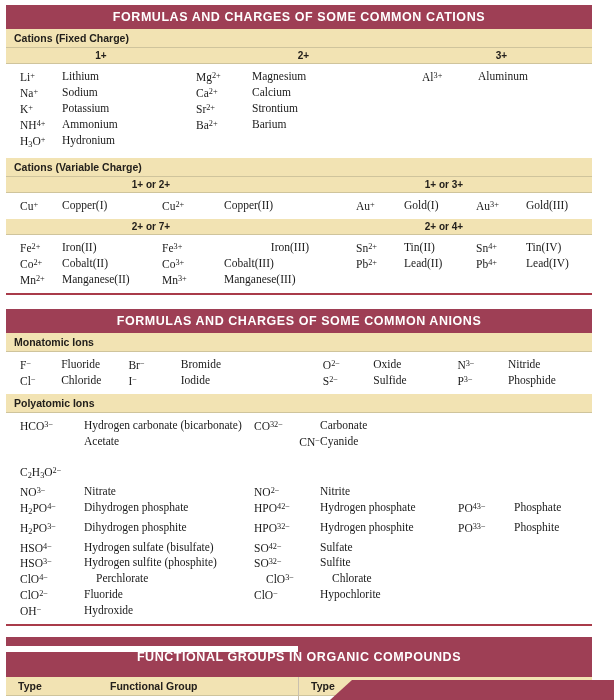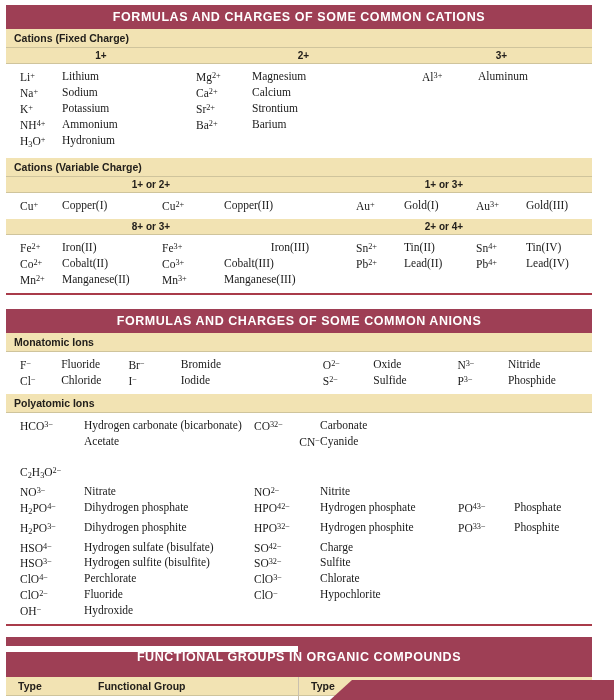--- a/index.html
+++ b/index.html
@@ -65,20 +65,21 @@
   .fgcol.left{border-right:1px solid #c9c0ae;}
   .fghead{
     background:#f2e3b3;
     font-family:"Liberation Sans", sans-serif;
     font-weight:bold;
     font-size:10.5px;
     color:#23201c;
     display:flex;
     padding:3px 0 3px 0;
     border-bottom:1px solid #cfc49c;
+    gap:12px;
   }
   .fghead .t{width:92px;padding-left:12px;box-sizing:border-box;}
   .fgbody{padding:6px 0 0 0;min-height:150px;}
   .fgrow{display:flex;align-items:flex-end;font-size:11.5px;line-height:14px;min-height:16px;}
   .fgrow .t{width:92px;padding-left:12px;box-sizing:border-box;}
   .fgrow .g{flex:1;}
   .struct{display:inline-block;text-align:center;line-height:9px;position:relative;top:1px;}
   .struct .top{display:block;font-size:11px;}
   .struct .bar{display:block;font-size:9px;letter-spacing:-1px;}
   .inline-struct{display:inline-flex;align-items:flex-end;}
@@ -155,21 +156,21 @@
           <div class="cell" style="width: 62px; box-sizing: border-box;">Cu<sup>2+</sup></div>
           <div class="cell" style="width: 132px; box-sizing: border-box;">Copper(II)</div>
           <div class="cell" style="width: 48px; box-sizing: border-box;">Au<sup>+</sup></div>
           <div class="cell" style="width: 72px; box-sizing: border-box;">Gold(I)</div>
           <div class="cell" style="width: 50px; box-sizing: border-box;">Au<sup>3+</sup></div>
           <div class="cell" style="width: 66px; box-sizing: border-box;">Gold(III)</div>
         </div>
       </div>
 
     <div class="grouphead">
-      <div style="width:290px">8+ or 3+</div>
+      <div style="width:290px">2+ or 7+</div>
       <div style="width:296px">2+ or 4+</div>
     </div>
     <div class="rows" id="cat-var-b">
         <div class="row">
           <div class="cell" style="width: 56px; padding-left: 14px; box-sizing: border-box;">Fe<sup>2+</sup></div>
           <div class="cell" style="width: 100px; box-sizing: border-box;">Iron(II)</div>
           <div class="cell" style="width: 62px; box-sizing: border-box;">Fe<sup>3+</sup></div>
           <div class="cell" style="width: 132px; box-sizing: border-box; text-align: center;">Iron(III)</div>
           <div class="cell" style="width: 48px; box-sizing: border-box;">Sn<sup>2+</sup></div>
           <div class="cell" style="width: 72px; box-sizing: border-box;">Tin(II)</div>
@@ -268,35 +269,35 @@
           <div class="cell" style="width: 170px; box-sizing: border-box;">Dihydrogen phosphite</div>
           <div class="cell" style="width: 66px; box-sizing: border-box;">HPO<sup>32−</sup></div>
           <div class="cell" style="width: 138px; box-sizing: border-box;">Hydrogen phosphite</div>
           <div class="cell" style="width: 56px; box-sizing: border-box;">PO<sup>33−</sup></div>
           <div class="cell" style="width: 64px; box-sizing: border-box;">Phosphite</div>
         </div>
         <div class="row">
           <div class="cell" style="width: 78px; padding-left: 14px; box-sizing: border-box;">HSO<sup>4−</sup></div>
           <div class="cell" style="width: 170px; box-sizing: border-box;">Hydrogen sulfate (bisulfate)</div>
           <div class="cell" style="width: 66px; box-sizing: border-box;">SO<sup>42−</sup></div>
-          <div class="cell" style="width: 138px; box-sizing: border-box;">Charge</div>
+          <div class="cell" style="width: 138px; box-sizing: border-box;">Sulfate</div>
           <div class="cell" style="width: 56px; box-sizing: border-box;"></div>
           <div class="cell" style="width: 64px; box-sizing: border-box;"></div>
         </div>
         <div class="row">
           <div class="cell" style="width: 78px; padding-left: 14px; box-sizing: border-box;">HSO<sup>3−</sup></div>
-          <div class="cell" style="width: 170px; box-sizing: border-box;">Hydrogen sulfite (bisulfite)</div>
+          <div class="cell" style="width: 170px; box-sizing: border-box;">Hydrogen sulfite (phosphite)</div>
           <div class="cell" style="width: 66px; box-sizing: border-box;">SO<sup>32−</sup></div>
           <div class="cell" style="width: 138px; box-sizing: border-box;">Sulfite</div>
           <div class="cell" style="width: 56px; box-sizing: border-box;"></div>
           <div class="cell" style="width: 64px; box-sizing: border-box;"></div>
         </div>
         <div class="row">
           <div class="cell" style="width: 78px; padding-left: 14px; box-sizing: border-box;">ClO<sup>4−</sup></div>
-          <div class="cell" style="width: 170px; box-sizing: border-box;">Perchlorate</div>
+          <div class="cell" style="width: 170px; box-sizing: border-box; margin-left: 12px;">Perchlorate</div>
           <div class="cell" style="width: 66px; box-sizing: border-box;">ClO<sup>3−</sup></div>
           <div class="cell" style="width: 138px; box-sizing: border-box;">Chlorate</div>
           <div class="cell" style="width: 56px; box-sizing: border-box;"></div>
           <div class="cell" style="width: 64px; box-sizing: border-box;"></div>
         </div>
         <div class="row">
           <div class="cell" style="width: 78px; padding-left: 14px; box-sizing: border-box;">ClO<sup>2−</sup></div>
           <div class="cell" style="width: 170px; box-sizing: border-box;">Fluoride</div>
           <div class="cell" style="width: 66px; box-sizing: border-box;">ClO<sup>−</sup></div>
           <div class="cell" style="width: 138px; box-sizing: border-box;">Hypochlorite</div>

